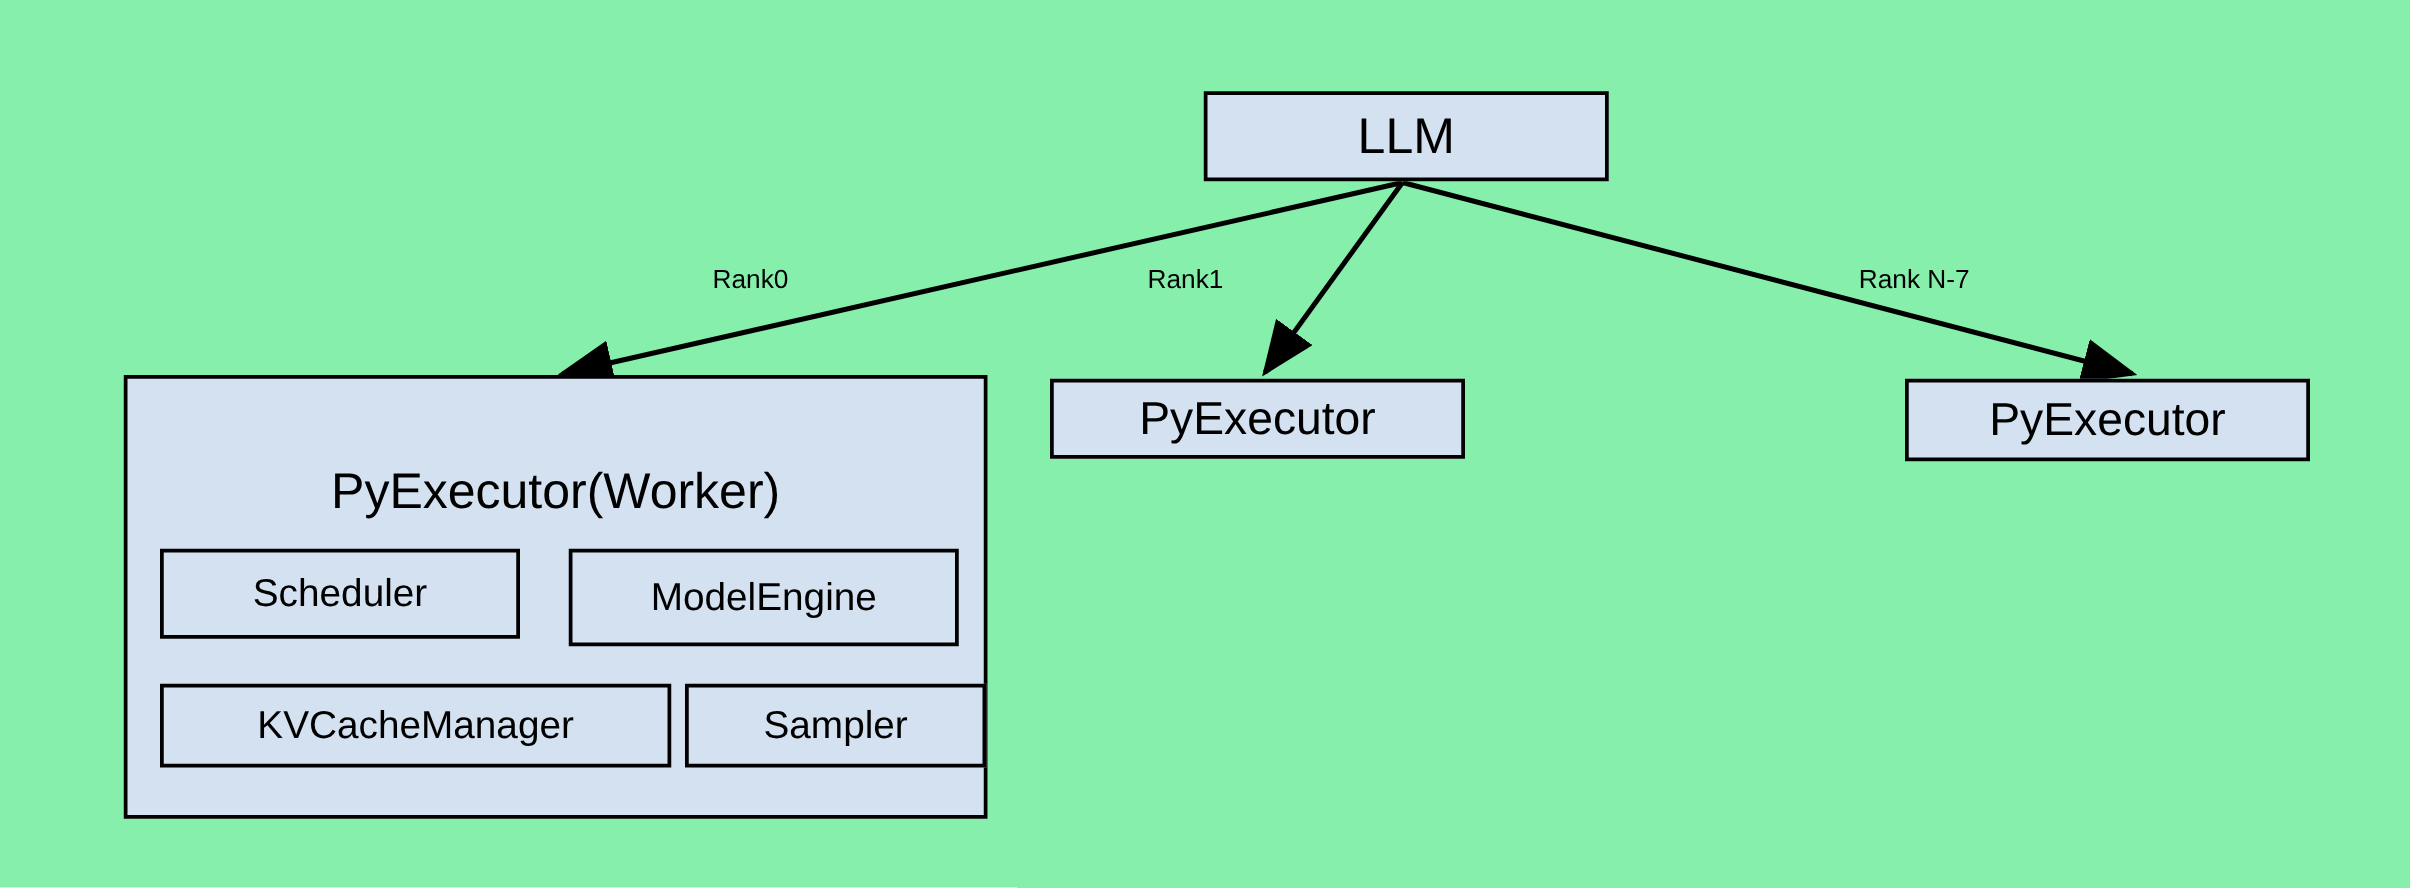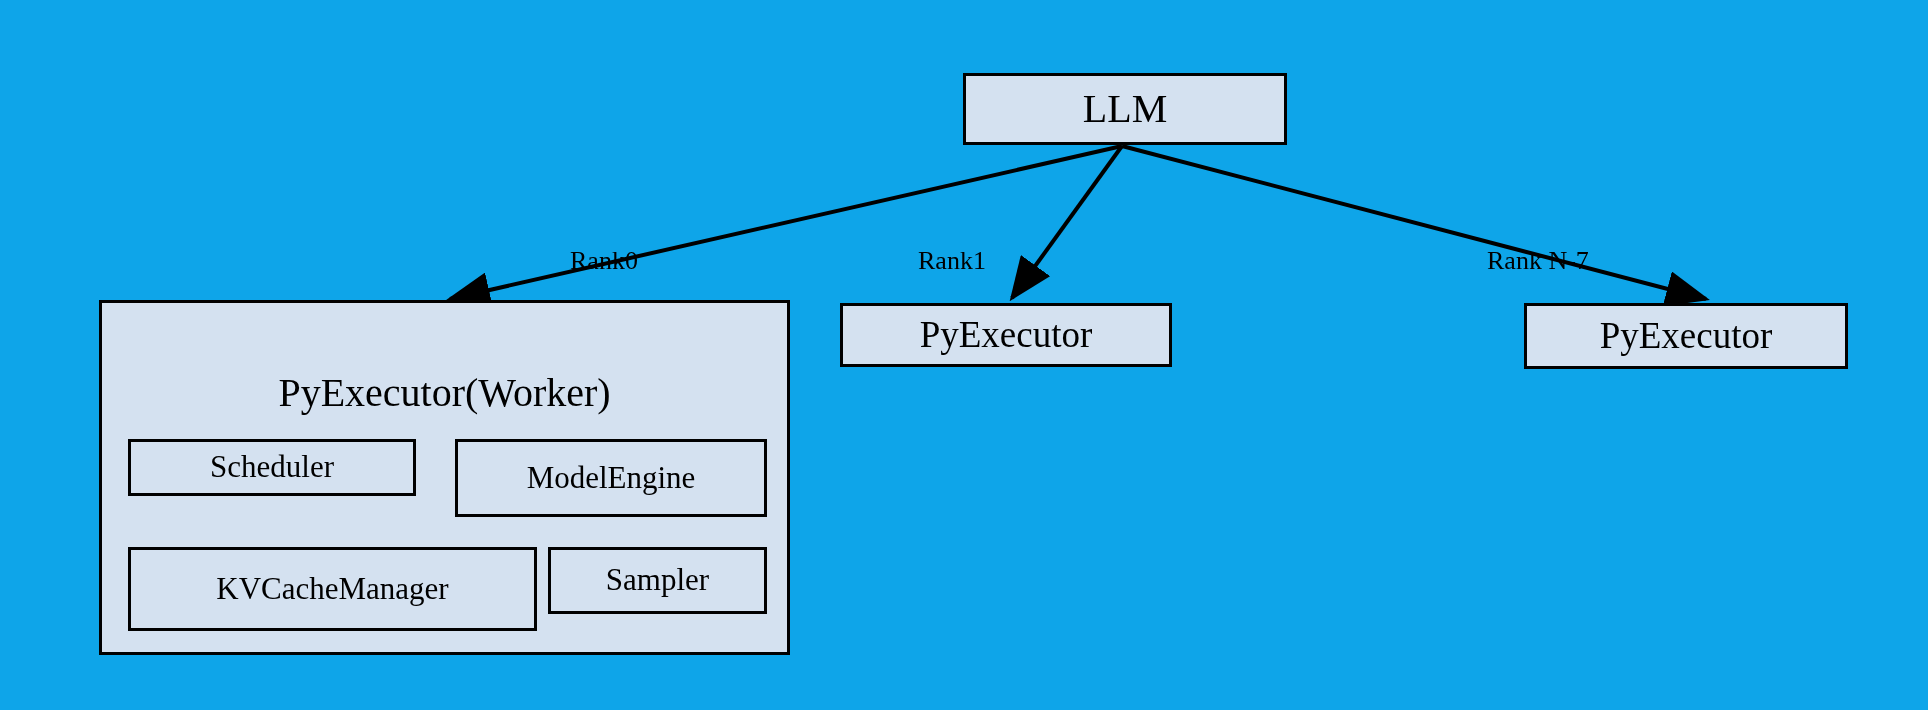--- a/index.html
+++ b/index.html
@@ -8,23 +8,22 @@
     background: #ffffff;
   }
   body {
     font-family: "Liberation Sans", sans-serif;
     color: #000000;
   }
   #canvas {
     position: relative;
     width: 1928px;
     height: 710px;
-    background: #0ea5e9;
+    background: #86efac;
     overflow: hidden;
-    font-family: Liberation Serif, serif;
   }
   #edges {
     position: absolute;
     left: 0;
     top: 0;
     width: 1928px;
     height: 710px;
     pointer-events: none;
   }
   .node {
@@ -68,46 +67,45 @@
     position: absolute;
     box-sizing: border-box;
     background: #d4e1f0;
     border: 3px solid #000000;
     display: flex;
     align-items: center;
     justify-content: center;
     font-size: 31px;
     white-space: nowrap;
   }
-  .sub-scheduler   { left: 26px;  top: 136px; width: 288px; height: 57px; }
+  .sub-scheduler   { left: 26px;  top: 136px; width: 288px; height: 72px; }
   .sub-modelengine { left: 353px; top: 136px; width: 312px; height: 78px; }
-  .sub-kvcache     { left: 26px;  top: 244px; width: 409px; height: 84px; }
-  .sub-sampler     { left: 446px; top: 244px; width: 219px; height: 67px; }
+  .sub-kvcache     { left: 26px;  top: 244px; width: 409px; height: 67px; }
+  .sub-sampler     { left: 446px; top: 244px; width: 241px; height: 67px; }
 
   .node-mid {
     left: 840px;
     top: 303px;
     width: 332px;
     height: 64px;
     font-size: 37px;
   }
   .node-right {
     left: 1524px;
     top: 303px;
     width: 324px;
     height: 66px;
     font-size: 37px;
   }
   .edge-label {
     position: absolute;
-    font-size: 26px;
+    font-size: 21px;
     color: #000000;
     white-space: nowrap;
     background: transparent;
-    margin-top: 34px;
   }
   .label-rank0  { left: 570px;  top: 212px; }
   .label-rank1  { left: 918px;  top: 212px; text-align: center; }
   .label-rankn  { left: 1487px; top: 212px; }
 </style>
 </head>
 <body>
 
 <div id="canvas">
 

